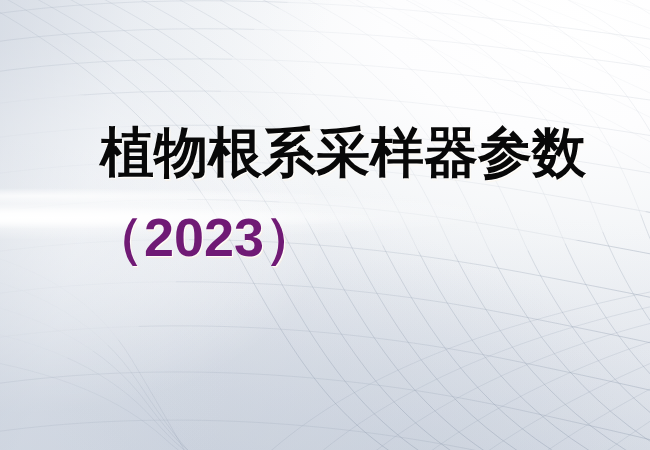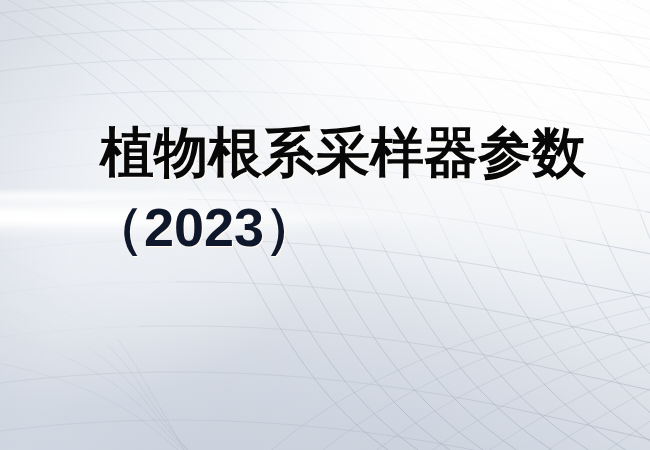--- a/index.html
+++ b/index.html
@@ -77,25 +77,25 @@
     white-space: nowrap;
     text-shadow:
        1px 1px 0 rgba(255,255,255,0.85),
        1.5px 1.5px 1px rgba(255,245,230,0.55),
       -0.5px -0.5px 0 rgba(255,255,255,0.35);
     margin-left: 24px;
   }
   .title-line-2 {
     position: absolute;
     left: 90px;
-    top: 198px;
+    top: 208px;
     font-size: 54px;
     line-height: 58px;
     font-weight: bold;
-    color: #0f172a;
+    color: #701a75;
     white-space: nowrap;
     text-shadow:
        1px 1px 0 rgba(255,255,255,0.85),
        1.5px 1.5px 1px rgba(255,240,222,0.6),
       -0.5px -0.5px 0 rgba(255,255,255,0.35);
   }
 </style>
 </head>
 <body>
 

